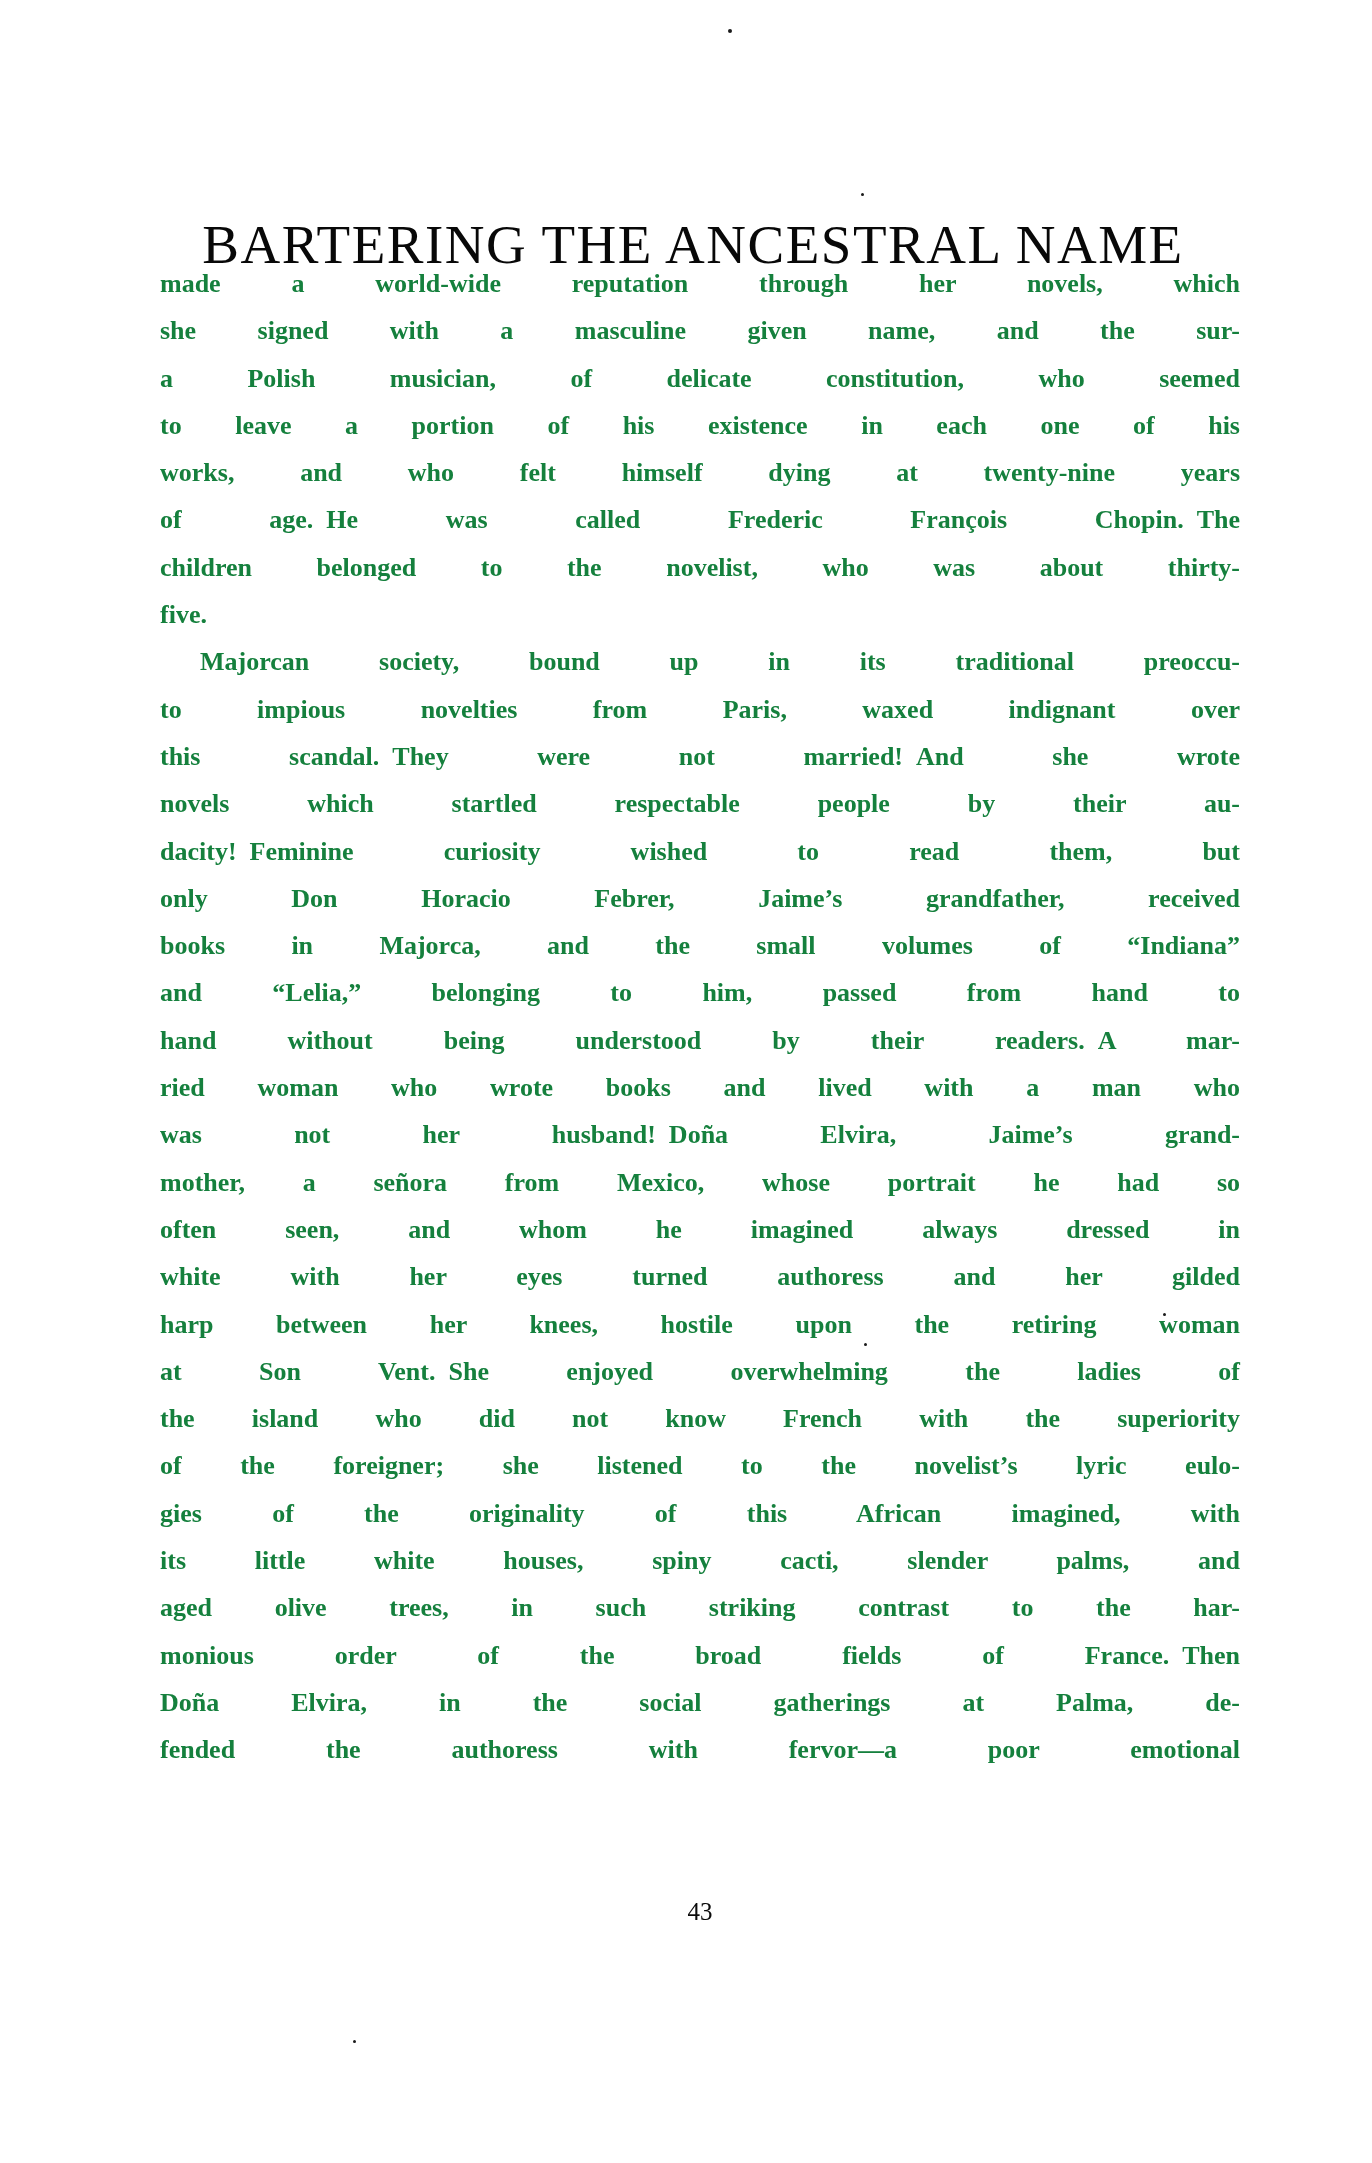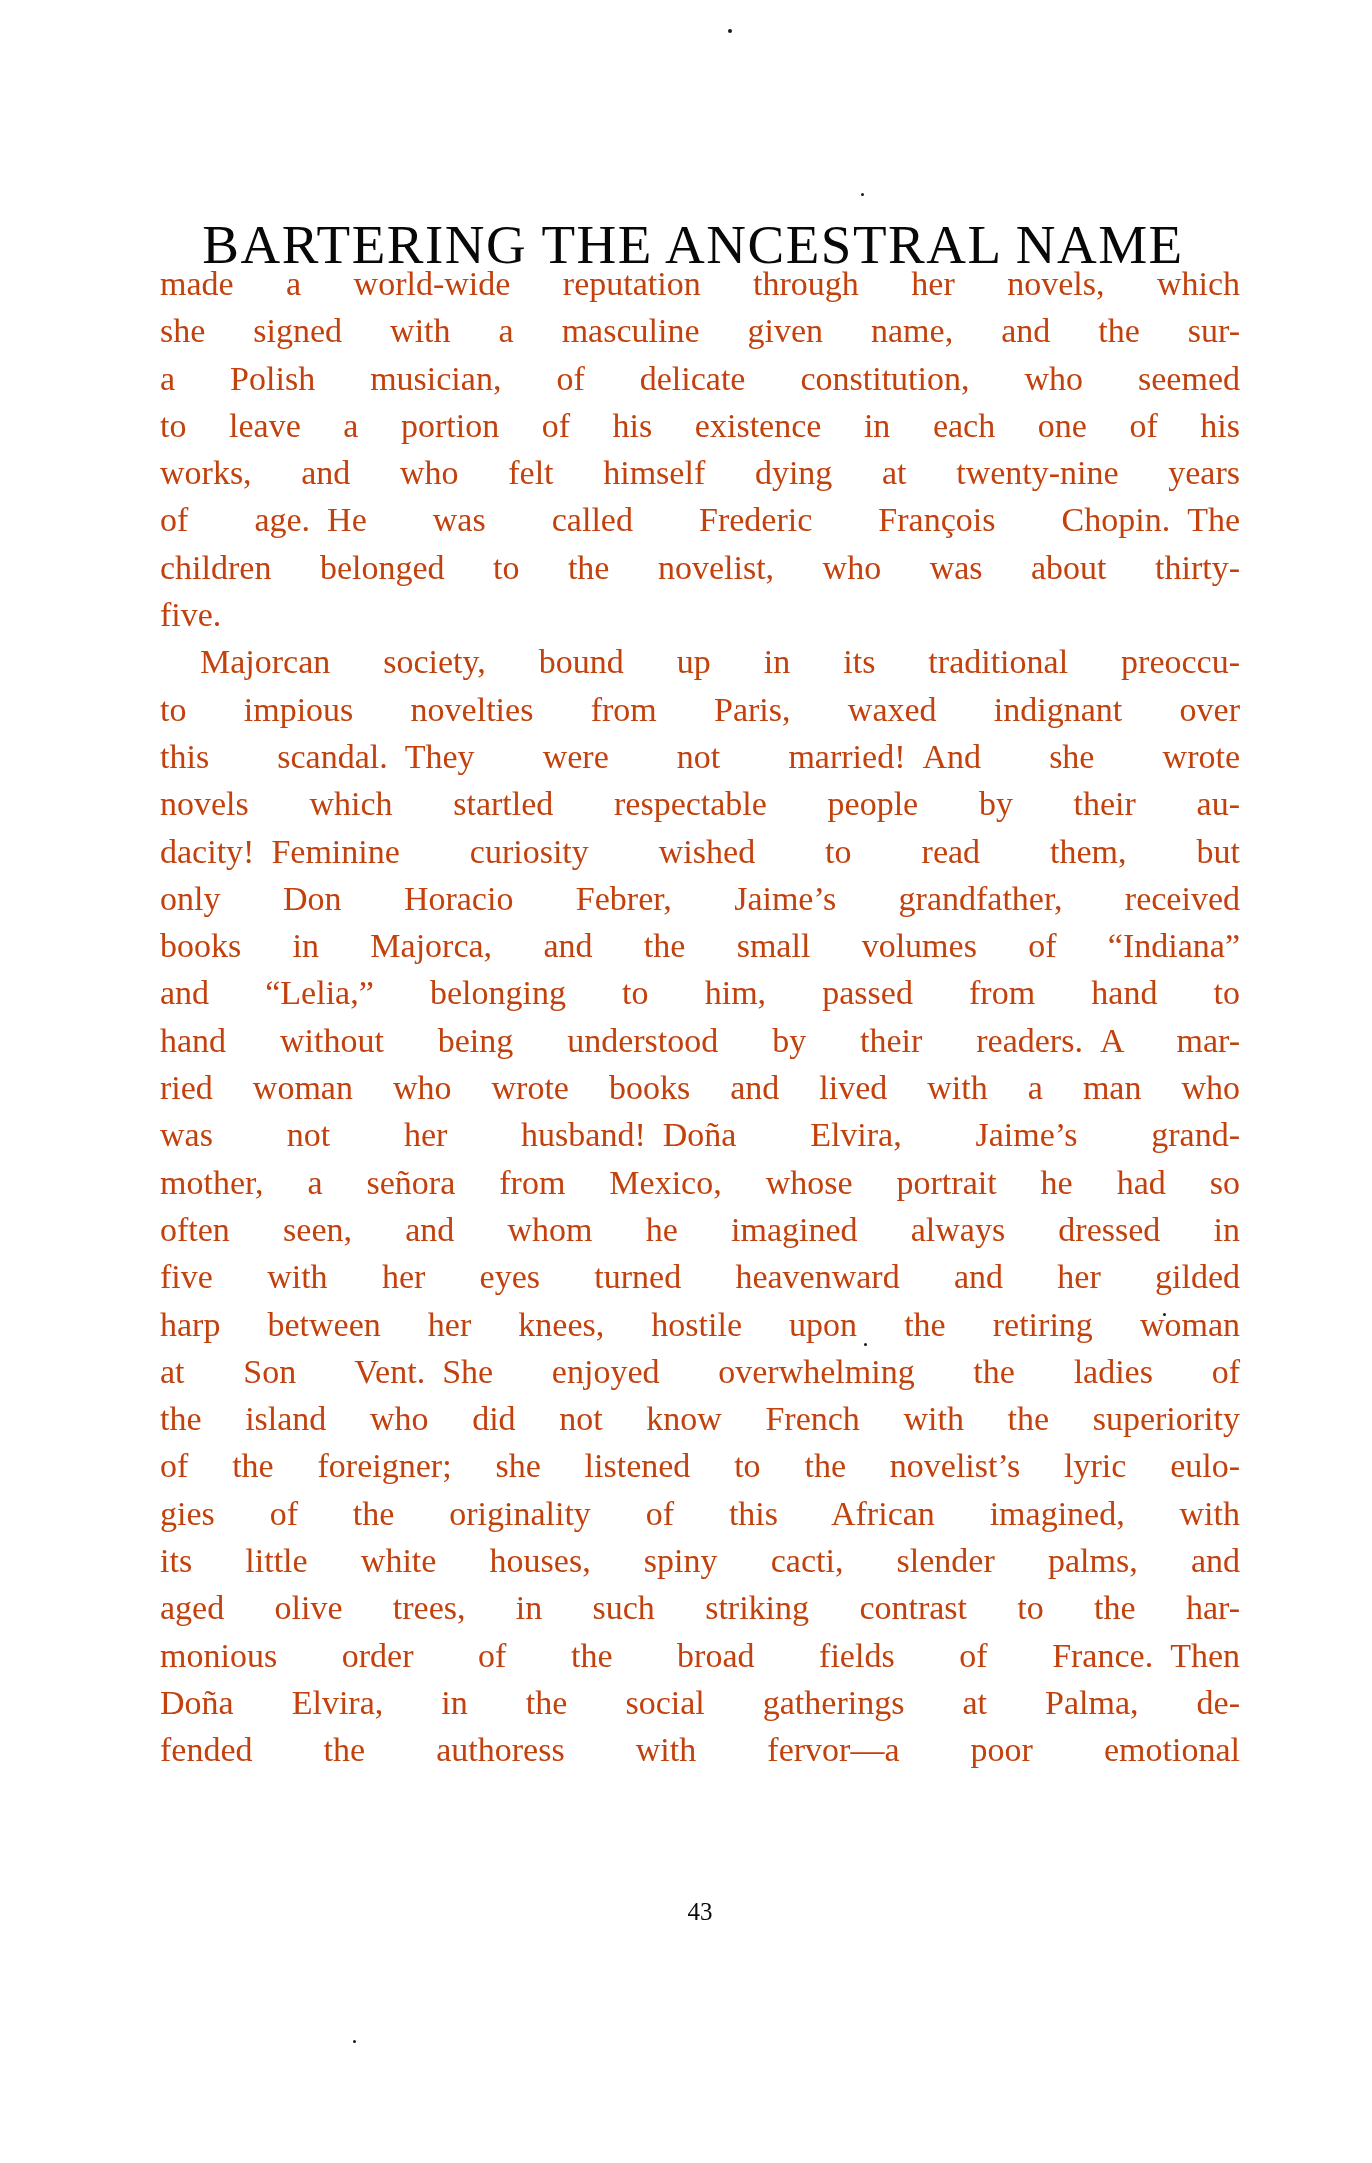--- a/index.html
+++ b/index.html
@@ -33,26 +33,27 @@
     white-space: nowrap;
     color: #080808;
   }
   .text-block {
     position: absolute;
     left: 160px;
     top: 260px;
     width: 1080px;
   }
   .line {
-    font-size: 34px;
+    font-size: 26px;
     line-height: 47.3px;
     text-align: justify;
     text-align-last: justify;
     word-spacing: 1px;
-    color: #c2410c;
+    color: #15803d;
+    font-weight: bold;
   }
   .line.unjust {
     text-align: left;
     text-align-last: left;
   }
   .line.indented {
     text-indent: 40px;
   }
   .page-number {
     position: absolute;
@@ -91,21 +92,21 @@
       <div class="line">novels which startled respectable people by their au-</div>
       <div class="line">dacity! Feminine curiosity wished to read them, but</div>
       <div class="line">only Don Horacio Febrer, Jaime’s grandfather, received</div>
       <div class="line">books in Majorca, and the small volumes of “Indiana”</div>
       <div class="line">and “Lelia,” belonging to him, passed from hand to</div>
       <div class="line">hand without being understood by their readers. A mar-</div>
       <div class="line">ried woman who wrote books and lived with a man who</div>
       <div class="line">was not her husband! Doña Elvira, Jaime’s grand-</div>
       <div class="line">mother, a señora from Mexico, whose portrait he had so</div>
       <div class="line">often seen, and whom he imagined always dressed in</div>
-      <div class="line">five with her eyes turned heavenward and her gilded</div>
+      <div class="line">white with her eyes turned authoress and her gilded</div>
       <div class="line">harp between her knees, hostile upon the retiring woman</div>
       <div class="line">at Son Vent. She enjoyed overwhelming the ladies of</div>
       <div class="line">the island who did not know French with the superiority</div>
       <div class="line">of the foreigner; she listened to the novelist’s lyric eulo-</div>
       <div class="line">gies of the originality of this African imagined, with</div>
       <div class="line">its little white houses, spiny cacti, slender palms, and</div>
       <div class="line">aged olive trees, in such striking contrast to the har-</div>
       <div class="line">monious order of the broad fields of France. Then</div>
       <div class="line">Doña Elvira, in the social gatherings at Palma, de-</div>
       <div class="line">fended the authoress with fervor—a poor emotional</div>

